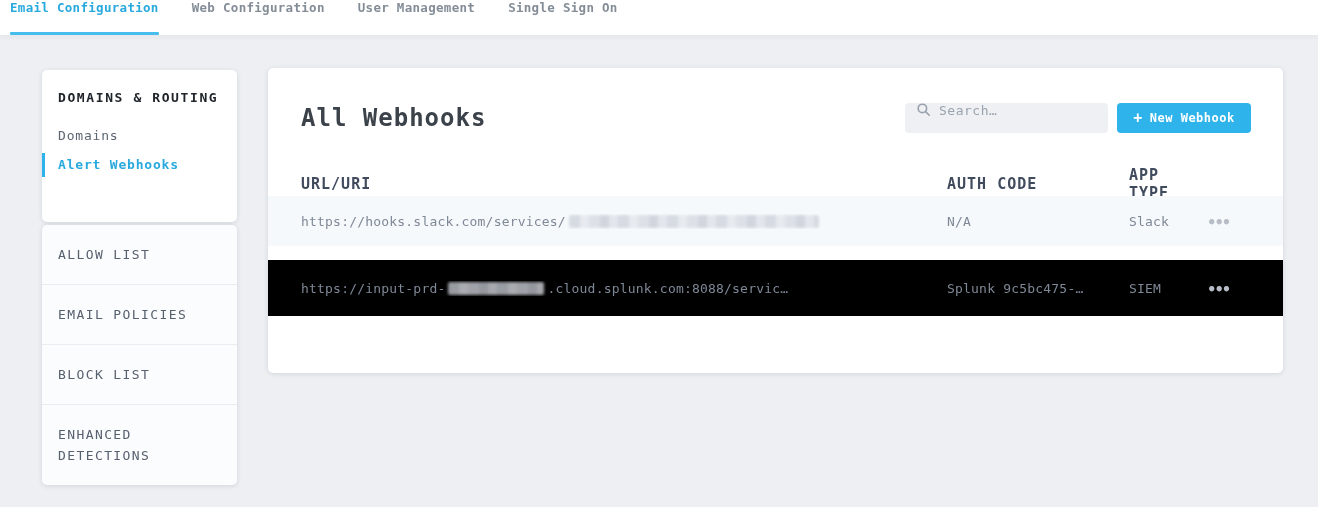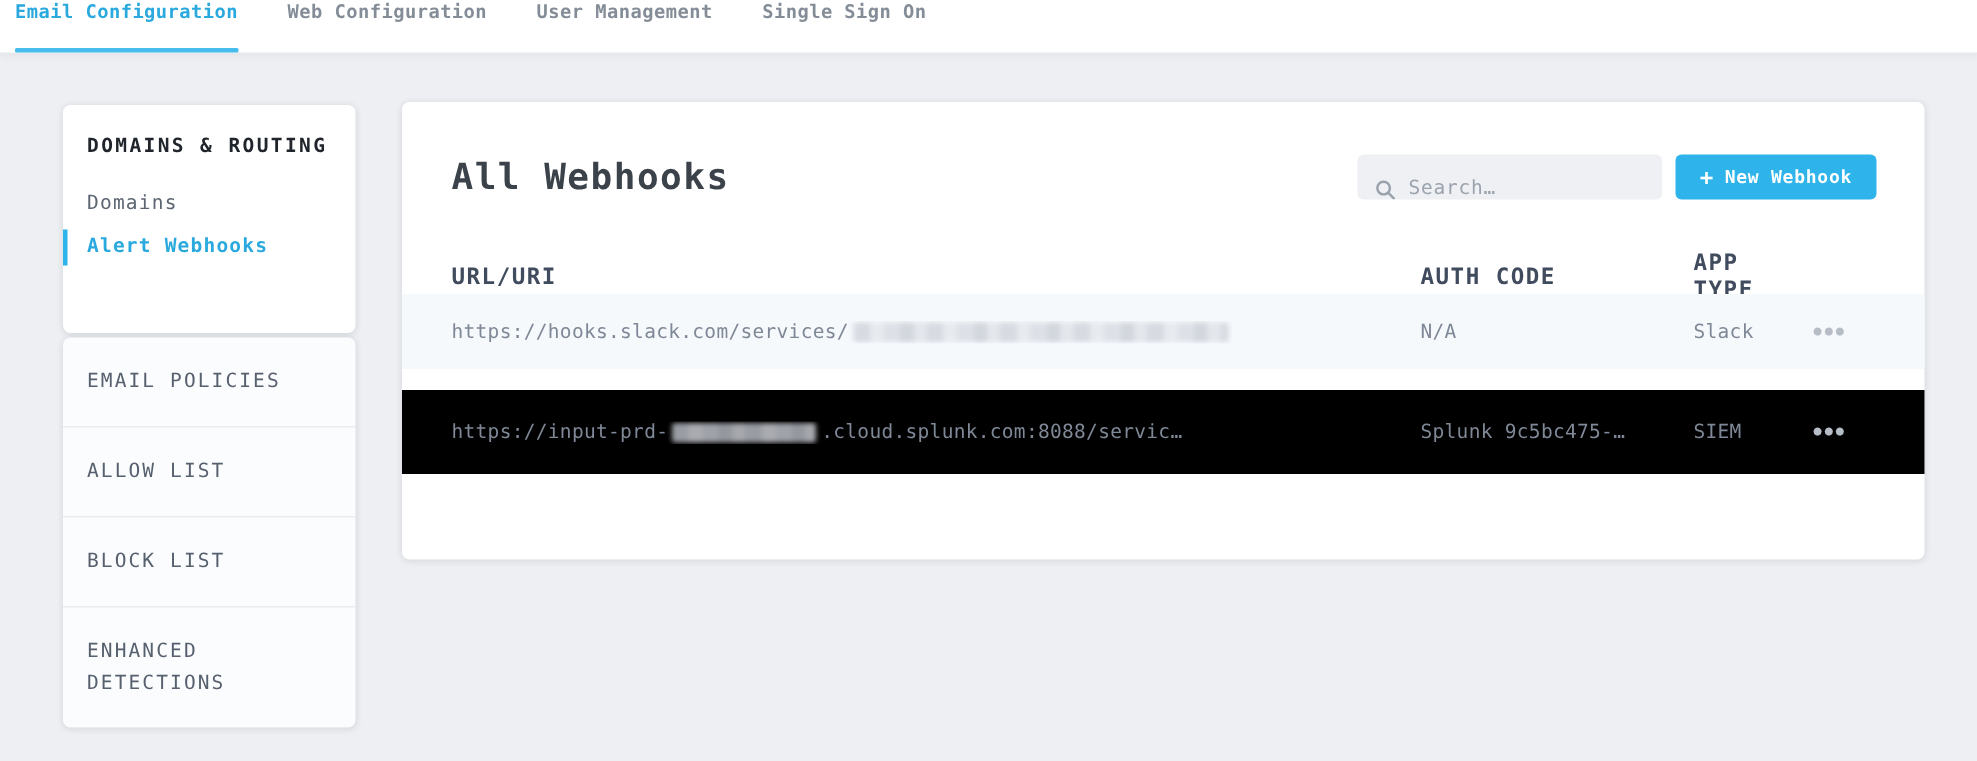--- a/index.html
+++ b/index.html
@@ -74,21 +74,21 @@
   .panel-title {
     position:absolute; left:33px; top:104px;
     font-size:24px; font-weight:bold; color:#3b424a; letter-spacing:1px;
   }
   .panel { font-size:13px; }
   .panel-title { top:36px; }
 
   .searchbox {
     position:absolute; left:637px; top:35px; width:203px; height:30px;
     background:#eef0f3; border-radius:4px;
-    display:flex; align-items:flex-end; padding:0 10px 0 12px; gap:9px;
+    display:flex; align-items:flex-start; padding:0 10px 0 12px; gap:9px;
   }
   .searchbox svg { flex:0 0 auto; display:block; }
   .searchbox input {
     border:none; outline:none; background:transparent; width:100%;
     font-family:inherit; font-size:13px; color:#5c6571; letter-spacing:.5px;
   }
   .searchbox input::placeholder { color:#9aa3ae; }
 
   .new-webhook-btn {
     position:absolute; left:849px; top:35px; width:134px; height:30px;
@@ -164,24 +164,24 @@
     <span>Domains</span>
   </div>
   <div class="routing-item active">
     <span class="active-bar"></span>
     <span>Alert Webhooks</span>
   </div>
 </aside>
 
 <aside class="card section-group">
   <div class="section-item">
+    <span>ALLOW LIST</span>
+  </div>
+  <div class="section-item">
     <span>EMAIL POLICIES</span>
-  </div>
-  <div class="section-item">
-    <span>ALLOW LIST</span>
   </div>
   <div class="section-item">
     <span>BLOCK LIST</span>
   </div>
   <div class="section-item">
     <span>ENHANCED DETECTIONS</span>
   </div>
 </aside>
 
 <main class="panel">

